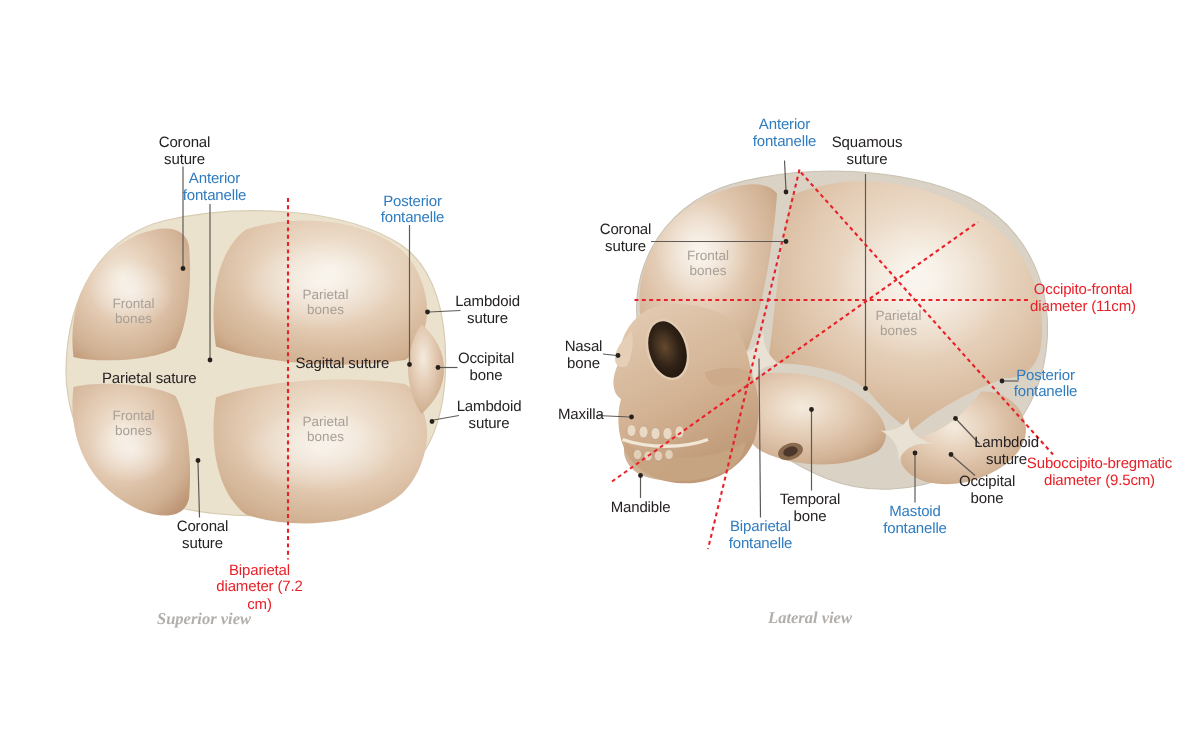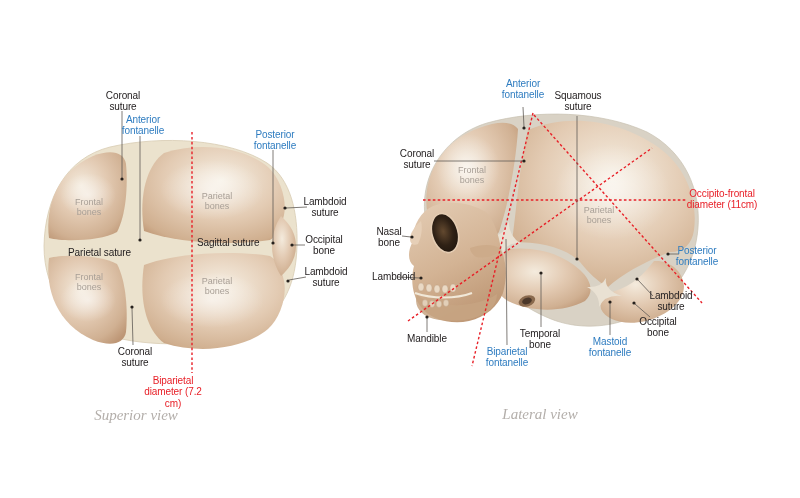--- a/index.html
+++ b/index.html
@@ -6,21 +6,21 @@
   .stage{position:relative;width:800px;height:498px;background:#ffffff;overflow:hidden;
          font-family:"Liberation Sans",sans-serif;}
   .stage svg{position:absolute;left:0;top:0;}
   .lbl{position:absolute;font-size:10px;line-height:1.14;color:#262223;text-align:center;
        transform:translateX(-50%);letter-spacing:-0.1px;}
   .lbl.anchor-left{transform:none;text-align:center;white-space:nowrap;}
   .lbl.blue{color:#2e7cc0;}
   .lbl.red{color:#e82028;}
   .lbl.bone{color:#a89f96;font-size:9px;letter-spacing:0;}
   .caption{position:absolute;transform:translateX(-50%);white-space:nowrap;
-           font-family:"Liberation Serif",serif;font-style:italic;font-size:15px;color:#b3aeaa;}
+           font-family:"Liberation Serif",serif;font-style:italic;font-size:11px;color:#b3aeaa;font-weight:bold;}
 </style>
 </head>
 <body>
 
 <div class="stage">
 
 <svg width="800" height="498" viewBox="0 0 800 498">
   <defs>
     <radialGradient id="boneG" cx="42%" cy="38%" r="75%">
       <stop offset="0%" stop-color="#f4ebdd"></stop>
@@ -181,22 +181,23 @@
 <div class="caption" style="left:136px;top:407px">Superior view</div>
 
 <div class="lbl blue" style="left:523px;top:78px;width:48px">Anterior fontanelle</div>
 <div class="lbl" style="left:578px;top:90px;width:48px">Squamous suture</div>
 <div class="lbl" style="left:417px;top:148px;width:36px">Coronal suture</div>
 <div class="lbl bone" style="left:472px;top:165px;width:38px">Frontal bones</div>
 <div class="lbl red" style="left:722px;top:188px;width:72px">Occipito-frontal diameter (11cm)</div>
 <div class="lbl bone" style="left:599px;top:205px;width:38px">Parietal bones</div>
 <div class="lbl" style="left:389px;top:226px;width:28px">Nasal bone</div>
 <div class="lbl blue" style="left:697px;top:245px;width:46px">Posterior fontanelle</div>
-<div class="lbl anchor-left" style="left:372px;top:271px">Lambdoid</div>
+<div class="lbl anchor-left" style="left:372px;top:271px">Maxilla</div>
 <div class="lbl" style="left:671px;top:290px;width:46px">Lambdoid suture</div>
+<div class="lbl red" style="left:733px;top:304px;width:98px">Suboccipito-bregmatic diameter (9.5cm)</div>
 <div class="lbl" style="left:658px;top:316px;width:40px">Occipital bone</div>
 <div class="lbl" style="left:427px;top:333px;width:44px">Mandible</div>
 <div class="lbl" style="left:540px;top:328px;width:42px">Temporal bone</div>
 <div class="lbl blue" style="left:610px;top:336px;width:48px">Mastoid fontanelle</div>
 <div class="lbl blue" style="left:507px;top:346px;width:54px">Biparietal fontanelle</div>
 <div class="caption" style="left:540px;top:406px">Lateral view</div>
 
 </div>
 
 </body></html>

